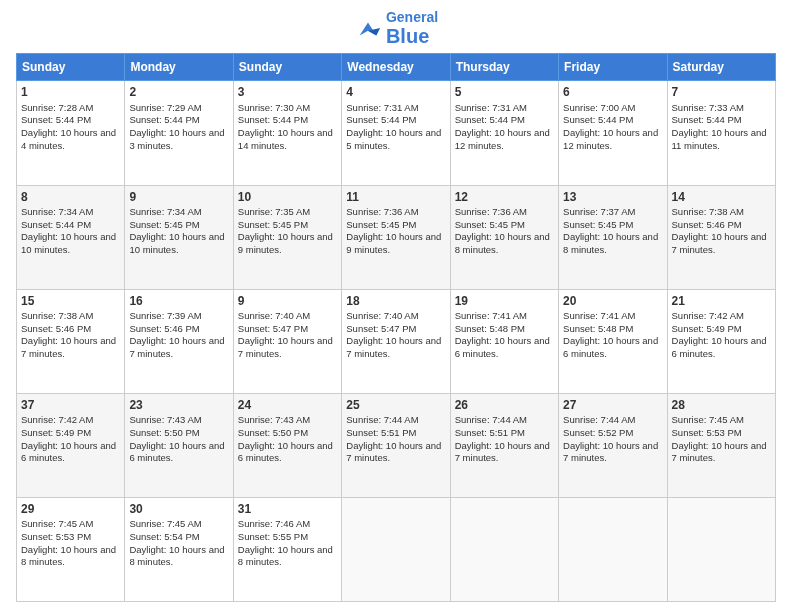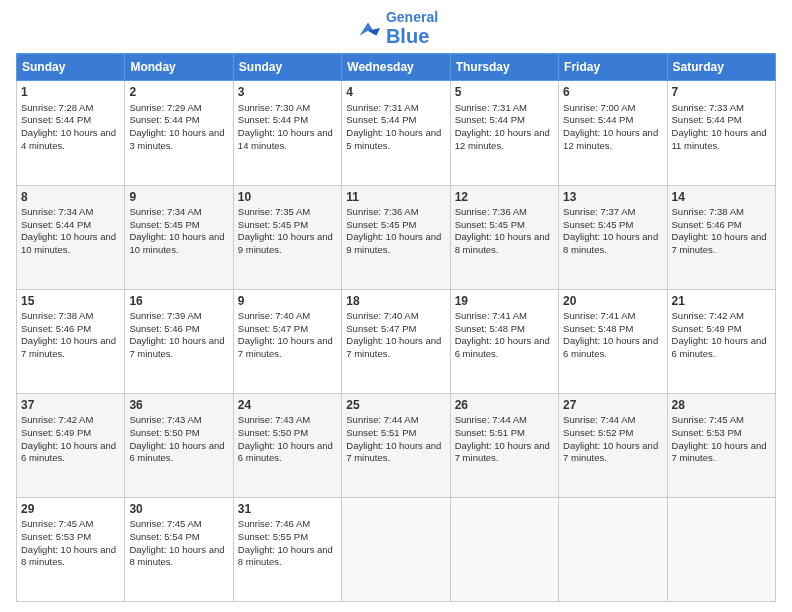--- a/index.html
+++ b/index.html
@@ -139,21 +139,21 @@
           <td><span class="day-num">15</span><span>Sunrise: 7:38 AM</span><br><span>Sunset: 5:46 PM</span><br><span>Daylight: 10 hours and 7 minutes.</span></td>
           <td><span class="day-num">16</span><span>Sunrise: 7:39 AM</span><br><span>Sunset: 5:46 PM</span><br><span>Daylight: 10 hours and 7 minutes.</span></td>
           <td><span class="day-num">9</span><span>Sunrise: 7:40 AM</span><br><span>Sunset: 5:47 PM</span><br><span>Daylight: 10 hours and 7 minutes.</span></td>
           <td><span class="day-num">18</span><span>Sunrise: 7:40 AM</span><br><span>Sunset: 5:47 PM</span><br><span>Daylight: 10 hours and 7 minutes.</span></td>
           <td><span class="day-num">19</span><span>Sunrise: 7:41 AM</span><br><span>Sunset: 5:48 PM</span><br><span>Daylight: 10 hours and 6 minutes.</span></td>
           <td><span class="day-num">20</span><span>Sunrise: 7:41 AM</span><br><span>Sunset: 5:48 PM</span><br><span>Daylight: 10 hours and 6 minutes.</span></td>
           <td><span class="day-num">21</span><span>Sunrise: 7:42 AM</span><br><span>Sunset: 5:49 PM</span><br><span>Daylight: 10 hours and 6 minutes.</span></td>
         </tr>
         <tr>
           <td><span class="day-num">37</span><span>Sunrise: 7:42 AM</span><br><span>Sunset: 5:49 PM</span><br><span>Daylight: 10 hours and 6 minutes.</span></td>
-          <td><span class="day-num">36</span><span>Sunrise: 7:43 AM</span><br><span>Sunset: 5:50 PM</span><br><span>Daylight: 10 hours and 6 minutes.</span></td>
+          <td><span class="day-num">23</span><span>Sunrise: 7:43 AM</span><br><span>Sunset: 5:50 PM</span><br><span>Daylight: 10 hours and 6 minutes.</span></td>
           <td><span class="day-num">24</span><span>Sunrise: 7:43 AM</span><br><span>Sunset: 5:50 PM</span><br><span>Daylight: 10 hours and 6 minutes.</span></td>
           <td><span class="day-num">25</span><span>Sunrise: 7:44 AM</span><br><span>Sunset: 5:51 PM</span><br><span>Daylight: 10 hours and 7 minutes.</span></td>
           <td><span class="day-num">26</span><span>Sunrise: 7:44 AM</span><br><span>Sunset: 5:51 PM</span><br><span>Daylight: 10 hours and 7 minutes.</span></td>
           <td><span class="day-num">27</span><span>Sunrise: 7:44 AM</span><br><span>Sunset: 5:52 PM</span><br><span>Daylight: 10 hours and 7 minutes.</span></td>
           <td><span class="day-num">28</span><span>Sunrise: 7:45 AM</span><br><span>Sunset: 5:53 PM</span><br><span>Daylight: 10 hours and 7 minutes.</span></td>
         </tr>
         <tr>
           <td><span class="day-num">29</span><span>Sunrise: 7:45 AM</span><br><span>Sunset: 5:53 PM</span><br><span>Daylight: 10 hours and 8 minutes.</span></td>
           <td><span class="day-num">30</span><span>Sunrise: 7:45 AM</span><br><span>Sunset: 5:54 PM</span><br><span>Daylight: 10 hours and 8 minutes.</span></td>
           <td><span class="day-num">31</span><span>Sunrise: 7:46 AM</span><br><span>Sunset: 5:55 PM</span><br><span>Daylight: 10 hours and 8 minutes.</span></td>

